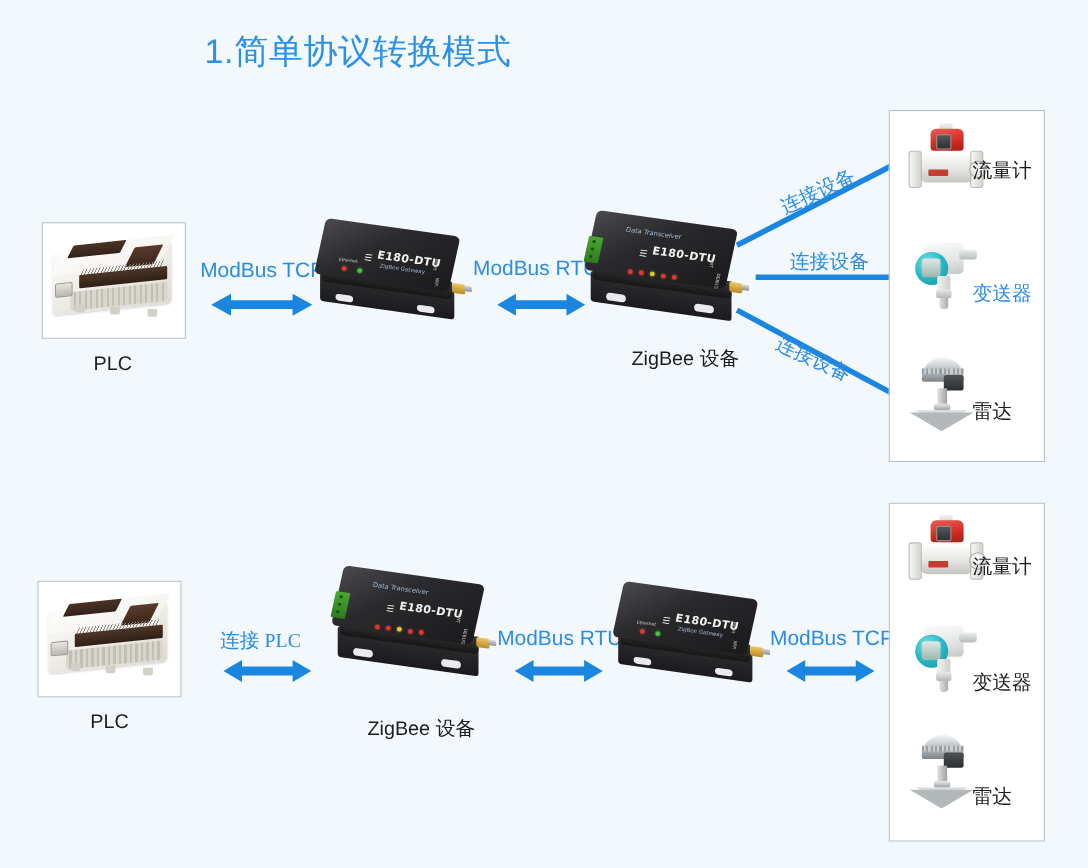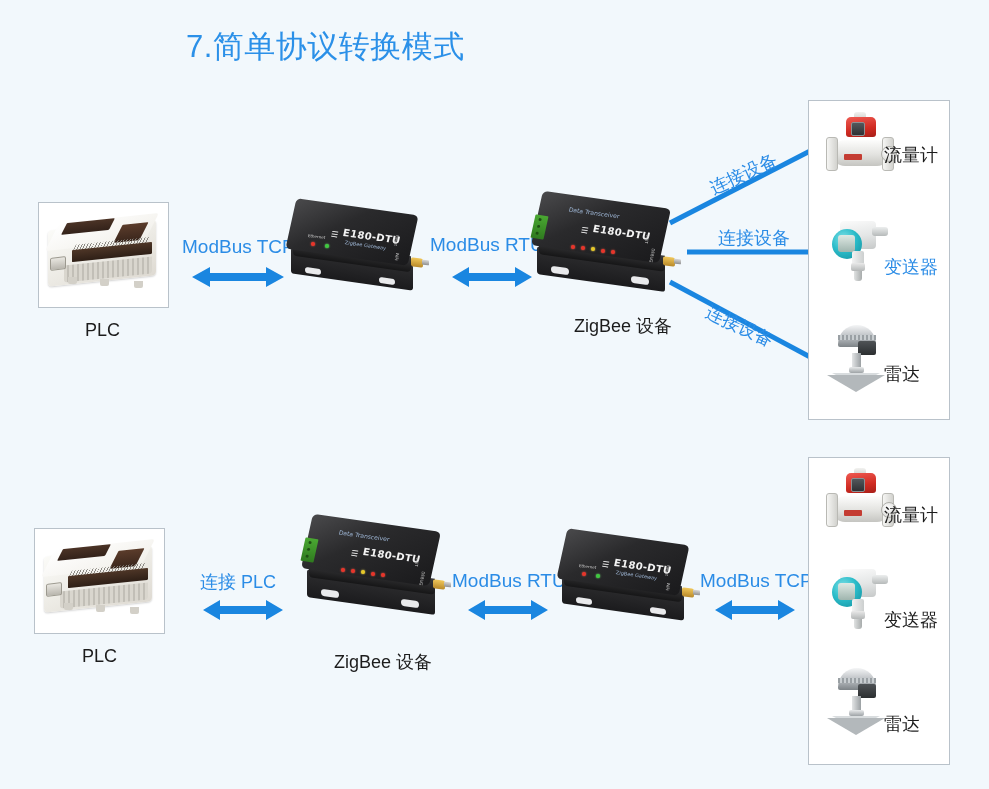--- a/index.html
+++ b/index.html
@@ -358,21 +358,21 @@
 
   
   .rot-up { transform: rotate(-25deg); transform-origin: left bottom; }
   .rot-dn { transform: rotate(25deg); transform-origin: left top; }
 </style>
 </head>
 <body>
 
 <div class="stage">
 
-  <div class="abs title">7.简单协议转换模式</div>
+  <div class="abs title">1.简单协议转换模式</div>
 
   <div class="framed" style="left:38px; top:202px; width:131px; height:106px;">
     <div class="plc-wrap" style="left:3px; top:8px; width:124px; height:88px;">
       <div class="plc-body"></div>
       <div class="plc-top"></div>
       <div class="plc-dark1"></div>
       <div class="plc-dark2"></div>
       <div class="plc-grill"></div>
       <div class="plc-label-strip"></div>
       <div class="plc-dark3"></div>
@@ -502,21 +502,21 @@
       <div class="plc-dark3"></div>
       <div class="plc-vent"></div>
       <div class="plc-port"></div>
       <div class="plc-foot" style="left:26px; top:66px;"></div>
       <div class="plc-foot" style="left:58px; top:68px;"></div>
       <div class="plc-foot" style="left:92px; top:70px;"></div>
     </div>
   </div>
   <div class="abs lbl-black" style="left:82px; top:646px;">PLC</div>
 
-  <div class="abs lbl-cn-blue" style="left:200px; top:570px;">连接 PLC</div>
+  <div class="abs lbl-cn-blue" style="left:200px; top:570px;font-family:Liberation Serif, serif;">连接 PLC</div>
   <svg class="arrow" style="left:203px; top:597px;" width="80" height="26" viewBox="0 0 80 26">
     <polygon points="0,13 17,3 17,9 63,9 63,3 80,13 63,23 63,17 17,17 17,23" fill="#1a86e0"></polygon>
   </svg>
 
   <div class="dev" style="left:301px; top:516px; width:160px; height:112px;">
     <div class="dev-base" style="left:6px; top:62px; width:128px; height:28px; transform:skewY(8deg);"></div>
     <div class="dev-slot" style="left:20px; top:74px; width:18px; height:7px; transform:skewY(8deg);"></div>
     <div class="dev-slot" style="left:100px; top:84px; width:18px; height:7px; transform:skewY(8deg);"></div>
     <div class="dev-front" style="left:8px; top:54px; width:126px; height:16px; transform:skewY(8deg);"></div>
     <div class="dev-top" style="left:6px; top:6px; width:128px; height:56px; transform:skewY(8deg) skewX(-12deg);"></div>

